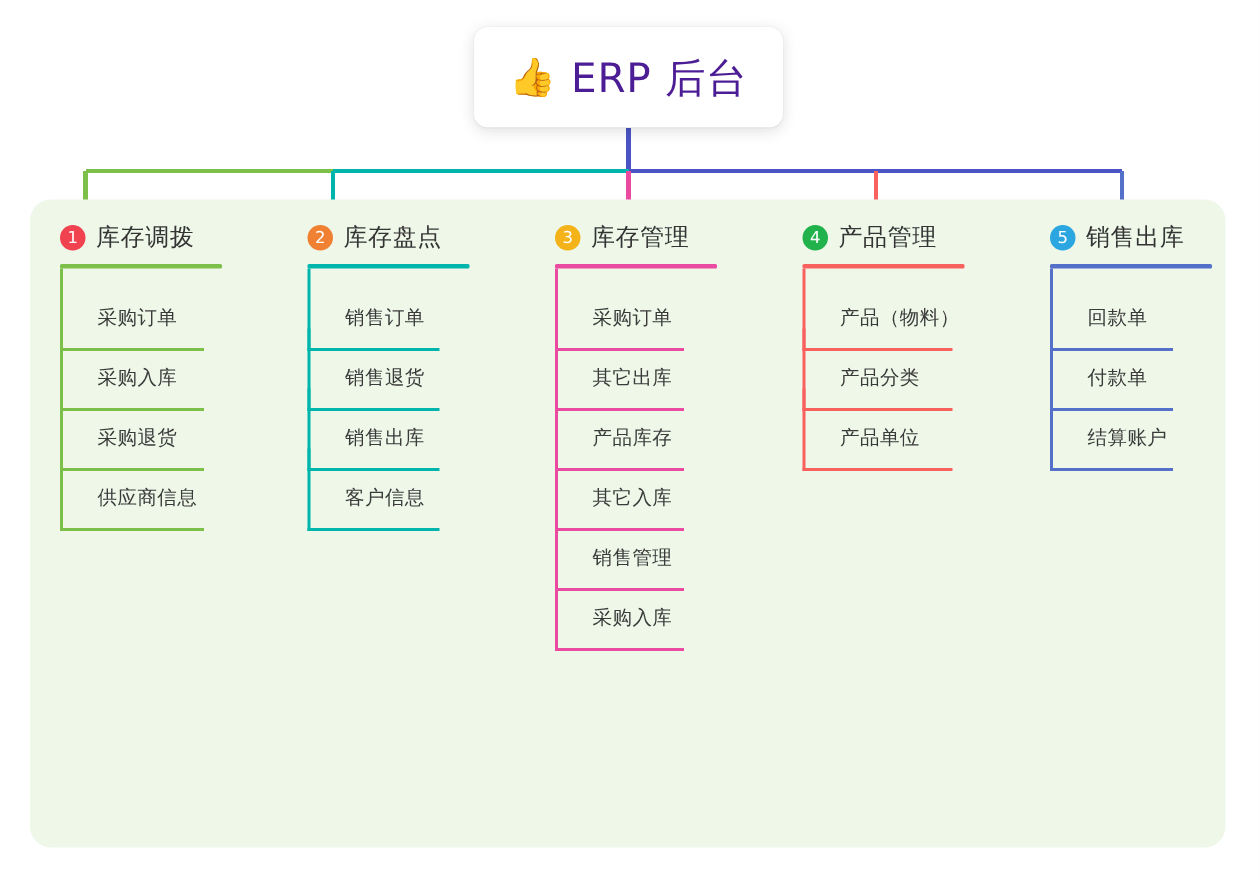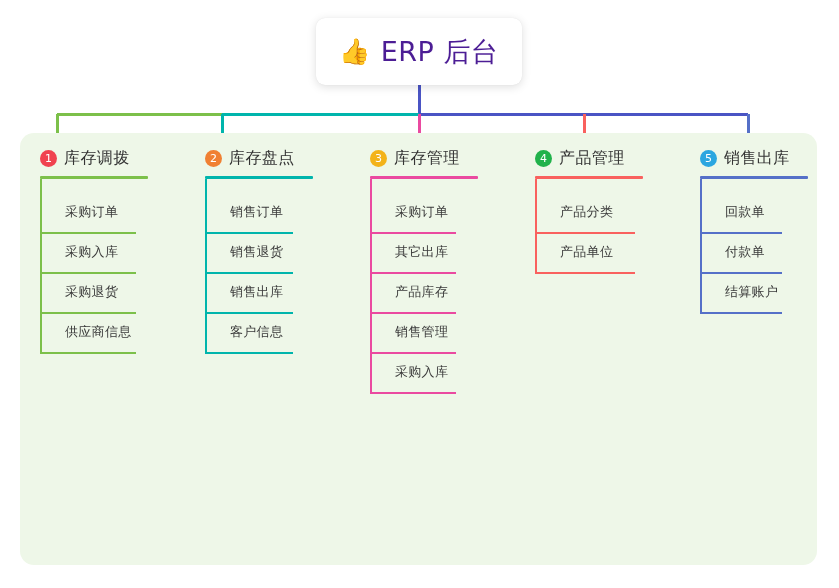--- a/index.html
+++ b/index.html
@@ -157,37 +157,47 @@
             <div class="txt">其它出库</div>
             <div class="rule" style="background: rgb(234, 74, 160); width: 86px;"></div>
           </div>
           <div class="leaf">
             <div class="spine" style="background: rgb(234, 74, 160);"></div>
             <div class="txt">产品库存</div>
             <div class="rule" style="background: rgb(234, 74, 160); width: 86px;"></div>
           </div>
           <div class="leaf">
             <div class="spine" style="background: rgb(234, 74, 160);"></div>
+            <div class="txt">其它入库</div>
+            <div class="rule" style="background: rgb(234, 74, 160); width: 86px;"></div>
+          </div>
+          <div class="leaf">
+            <div class="spine" style="background: rgb(234, 74, 160);"></div>
             <div class="txt">销售管理</div>
             <div class="rule" style="background: rgb(234, 74, 160); width: 86px;"></div>
           </div>
           <div class="leaf">
             <div class="spine" style="background: rgb(234, 74, 160);"></div>
             <div class="txt">采购入库</div>
             <div class="rule" style="background: rgb(234, 74, 160); width: 86px;"></div>
           </div>
         </div>
       </div>
       <div class="col" style="left: 535px;">
         <div class="col-head">
           <span class="badge" style="background: rgb(33, 178, 75);">4</span>
           <span class="col-title">产品管理</span>
         </div>
         <div class="head-rule" style="background: rgb(249, 97, 94); width: 108px;"></div>
         <div class="leaves">
+          <div class="leaf">
+            <div class="spine" style="background: rgb(249, 97, 94);"></div>
+            <div class="txt">产品（物料）</div>
+            <div class="rule" style="background: rgb(249, 97, 94); width: 100px;"></div>
+          </div>
           <div class="leaf">
             <div class="spine" style="background: rgb(249, 97, 94);"></div>
             <div class="txt">产品分类</div>
             <div class="rule" style="background: rgb(249, 97, 94); width: 100px;"></div>
           </div>
           <div class="leaf">
             <div class="spine" style="background: rgb(249, 97, 94);"></div>
             <div class="txt">产品单位</div>
             <div class="rule" style="background: rgb(249, 97, 94); width: 100px;"></div>
           </div>

